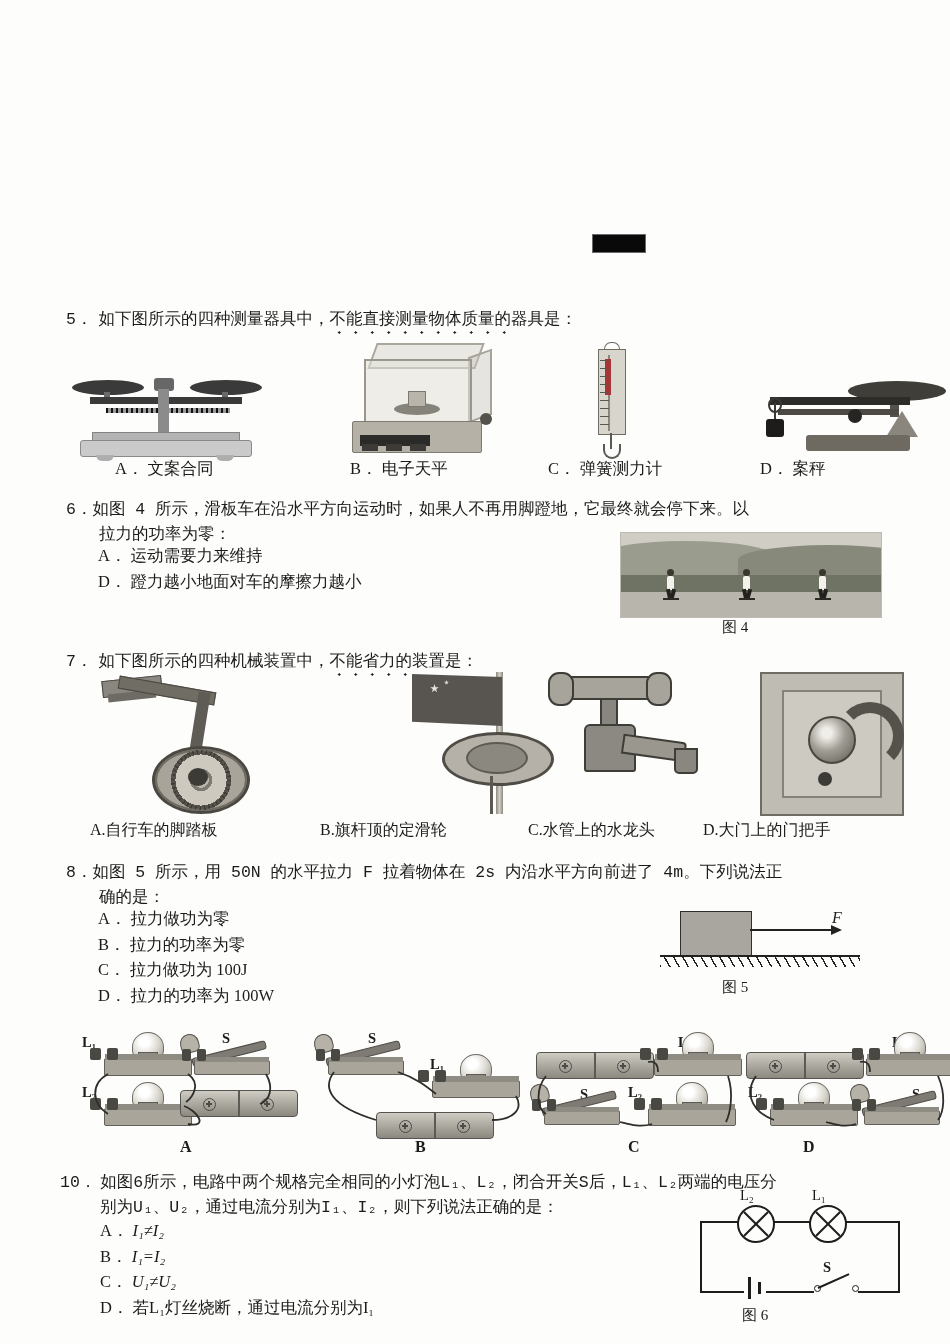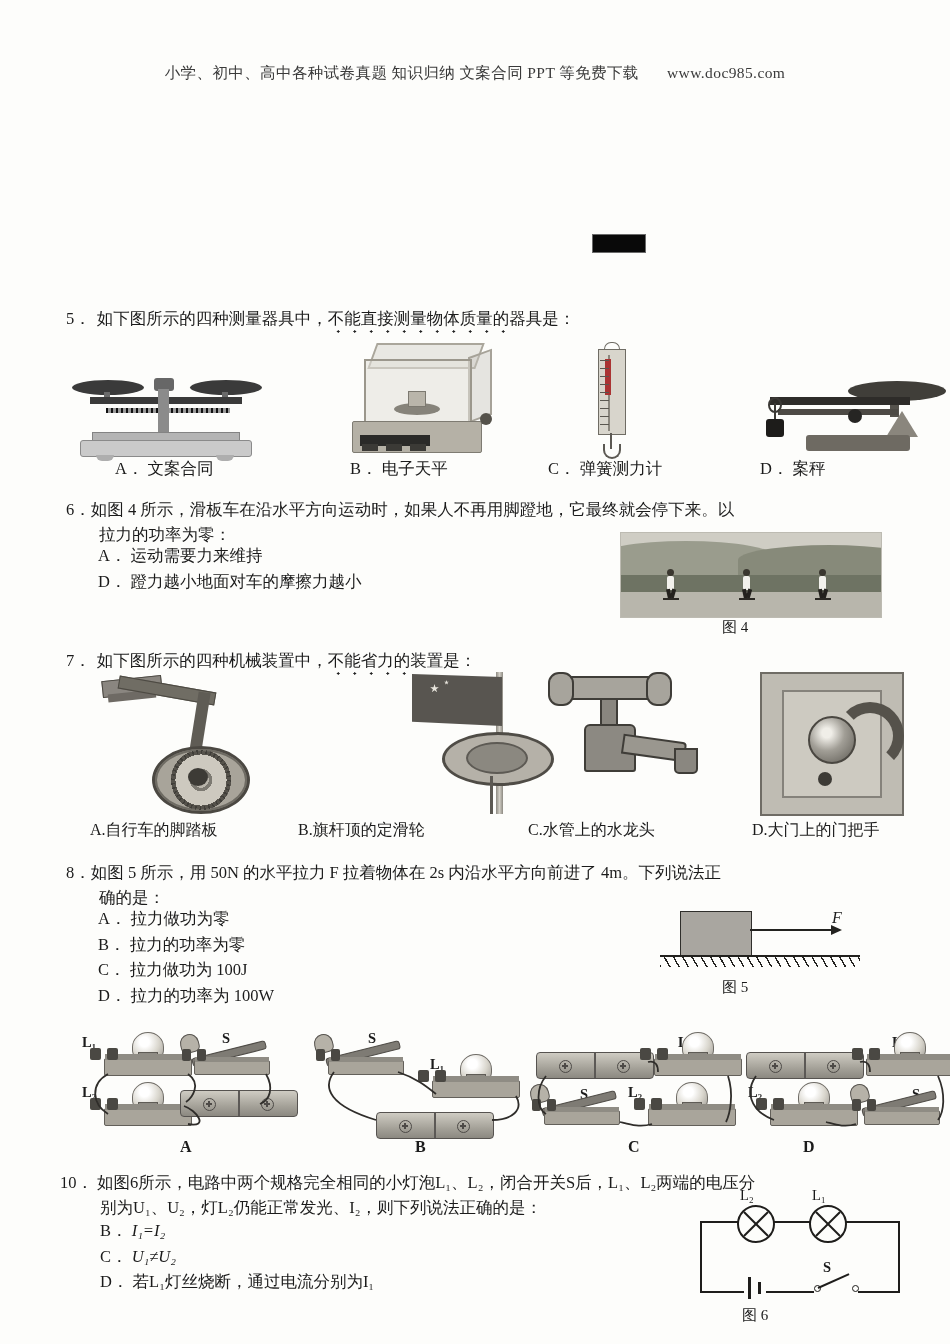--- a/index.html
+++ b/index.html
@@ -23,21 +23,21 @@
 
   
   .redaction-bar{
     position:absolute;left:592px;top:234px;width:52px;height:17px;
     background:#090909;border:1px solid #6a6a6a;
   }
 
   
   .q{position:absolute;font-size:16.5px;line-height:25px;}
   .q .num{display:inline-block;}
-  .qline{white-space:nowrap;}
+  .qline{white-space:nowrap;font-family:Liberation Mono, monospace;}
   .opt{font-size:16.5px;line-height:25.5px;white-space:nowrap;}
   .indent{margin-left:33px;}
   .it{font-style:italic;font-family:"Liberation Serif",serif;}
 
   
   .dots{position:relative;}
   .dots::after{
     content:"";position:absolute;left:2px;right:2px;bottom:-5px;height:3px;
     background-image:radial-gradient(circle,#222 1.2px,transparent 1.3px);
     background-size:16.5px 3px;background-repeat:repeat-x;
@@ -224,24 +224,20 @@
     position:absolute;left:0;top:1306px;width:950px;text-align:center;
     font-size:16.5px;font-weight:bold;letter-spacing:1px;
   }
   .spacer-w{display:inline-block;width:24px;}
 </style>
 </head>
 <body>
 
 <div class="page">
 
-  <div class="site-header">
-    <span>小学、初中、高中各种试卷真题 知识归纳 文案合同 PPT 等免费下载</span>
-    <span class="spacer-w"></span><span class="url">www.doc985.com</span>
-  </div>
 
   <div class="redaction-bar"></div>
 
   <div class="q" style="left:66px;top:306px;">
     <span class="qline">
       <span class="num">5．</span><span style="display:inline-block;width:6px;"></span><span>如下图所示的四种测量器具中，</span><span class="dots">不能直接测量物体质量的</span><span>器具是：</span>
     </span>
   </div>
 
   <div class="instrument-row">
@@ -391,23 +387,23 @@
       <div class="dh-door"></div>
         <div class="dh-plate"></div>
       <div class="dh-lever"></div>
         <div class="dh-knob"></div>
         <div class="dh-lock"></div>
     </div>
   </div>
 
   <div class="opt-row-7">
     <span style="position:absolute;left:30px;"><span>A.</span><span>自行车的脚踏板</span></span>
-    <span style="position:absolute;left:238px;"><span>B.</span><span>旗杆顶的定滑轮</span></span>
+    <span style="position:absolute;left:260px;"><span>B.</span><span>旗杆顶的定滑轮</span></span>
     <span style="position:absolute;left:468px;"><span>C.</span><span>水管上的水龙头</span></span>
-    <span style="position:absolute;left:692px;"><span>D.</span><span>大门上的门把手</span></span>
+    <span style="position:absolute;left:643px;"><span>D.</span><span>大门上的门把手</span></span>
   </div>
 
   <div class="q" style="left:66px;top:860px;">
     <div class="qline"><span>8．</span><span>如图 5 所示，用 50N 的水平拉力 F 拉着物体在 2s 内沿水平方向前进了 4m。下列说法正</span></div>
     <div class="qline indent"><span>确的是：</span></div>
   </div>
   <div class="q" style="left:98px;top:906px;">
     <div class="opt"><span>A．</span>&nbsp;<span>拉力做功为零</span></div>
     <div class="opt"><span>B．</span>&nbsp;<span>拉力的功率为零</span></div>
     <div class="opt"><span>C．</span>&nbsp;<span>拉力做功为 100J</span></div>
@@ -572,23 +568,24 @@
 
   <div class="circ-letter-row">
     <span style="position:absolute;left:110px;">A</span>
     <span style="position:absolute;left:345px;">B</span>
     <span style="position:absolute;left:558px;">C</span>
     <span style="position:absolute;left:733px;">D</span>
   </div>
 
   <div class="q" style="left:60px;top:1170px;">
     <div class="qline"><span>10．</span><span style="display:inline-block;width:4px;"></span><span>如图6所示，电路中两个规格完全相同的小灯泡L₁、L₂，闭合开关S后，L₁、L₂两端的电压分</span></div>
-    <div class="qline" style="margin-left:40px;"><span>别为U₁、U₂，灯L₂仍能正常发光、I₂，则下列说法正确的是：</span></div>
+    <div class="qline" style="margin-left:40px;"><span>别为U₁、U₂，通过电流分别为I₁、I₂，则下列说法正确的是：</span></div>
   </div>
   <div class="q" style="left:100px;top:1218px;">
+    <div class="opt"><span>A．</span>&nbsp;<span class="it">I₁≠I₂</span></div>
     <div class="opt"><span>B．</span>&nbsp;<span class="it">I₁=I₂</span></div>
     <div class="opt"><span>C．</span>&nbsp;<span class="it">U₁≠U₂</span></div>
     <div class="opt"><span>D．</span>&nbsp;<span>若L₁灯丝烧断，通过电流分别为I₁</span></div>
   </div>
 
   <div class="fig6">
     <div class="f6-rect"></div>
 
     <div class="f6-gap" style="left:48px;top:12px;width:36px;height:10px;"></div>
     <div class="f6-lamp" style="left:47px;top:0px;"></div>

